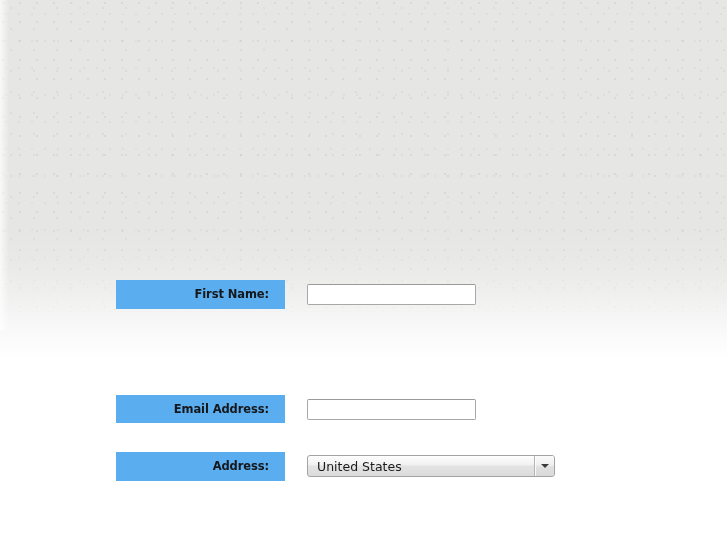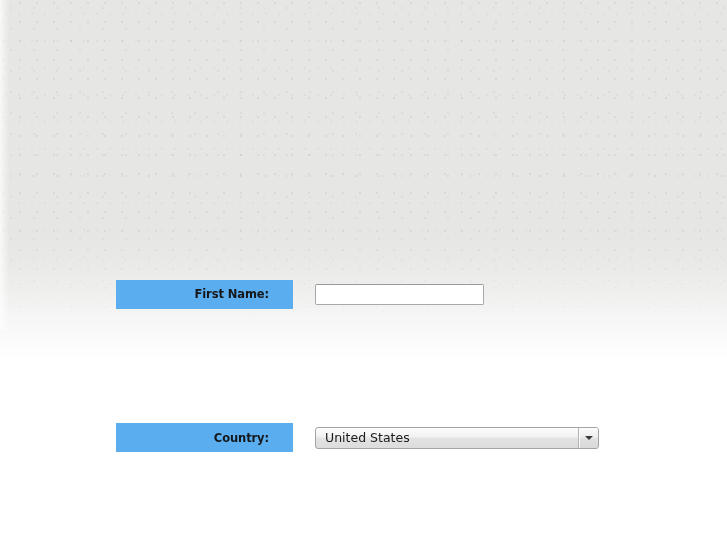--- a/index.html
+++ b/index.html
@@ -67,21 +67,21 @@
   #form-table tr { height: 28.7px; }
 
   td.label-cell {
     width: 153px;
     height: 24px;
     background: #5aaef0;
     color: #15171a;
     font-weight: bold;
     font-size: 11.5px;
     text-align: right;
-    padding: 0 24px 0 0;
+    padding: 0 16px 0 0;
     vertical-align: middle;
     white-space: nowrap;
     overflow: hidden;
     line-height: 24px;
     letter-spacing: -0.1px;
   }
   td.spacer-row { height: 4.6px; padding: 0; }
 
   td.field-cell {
     padding: 0 0 0 22px;
@@ -143,21 +143,21 @@
   }
   .sel .sel-arrow i {
     display: block;
     width: 0; height: 0;
     border-left: 4px solid transparent;
     border-right: 4px solid transparent;
     border-top: 4px solid #3a3a3a;
   }
 
   
-  .sel.w-country  { width: 284px; }
+  .sel.w-country  { width: 248px; }
 </style>
 </head>
 <body>
 
 <div id="page">
   <div id="noise"></div>
   <div id="left-edge"></div>
 
   <table id="form-table">
     <tbody>
@@ -174,25 +174,31 @@
 
       <tr>
           <td class="spacer-row" colspan="2"></td>
         </tr>
 
       <tr>
           <td class="spacer-row" colspan="2"></td>
         </tr>
 
       <tr>
-          <td class="spacer-row" colspan="2"></td>
-        </tr>
-
-      <tr>
-        <td class="label-cell">Country:</td>
+        <td class="label-cell">Email Address:</td>
+        <td class="field-cell">
+          <input class="txt" type="text" placeholder="" style="">
+        </td>
+      </tr>
+      <tr>
+          <td class="spacer-row" colspan="2"></td>
+        </tr>
+
+      <tr>
+        <td class="label-cell">Address:</td>
         <td class="field-cell">
           <span class="sel w-country">
             <span class="sel-text">United States</span>
             <span class="sel-arrow">
                 <i></i>
               </span>
           </span>
         </td>
       </tr>
       <tr>

